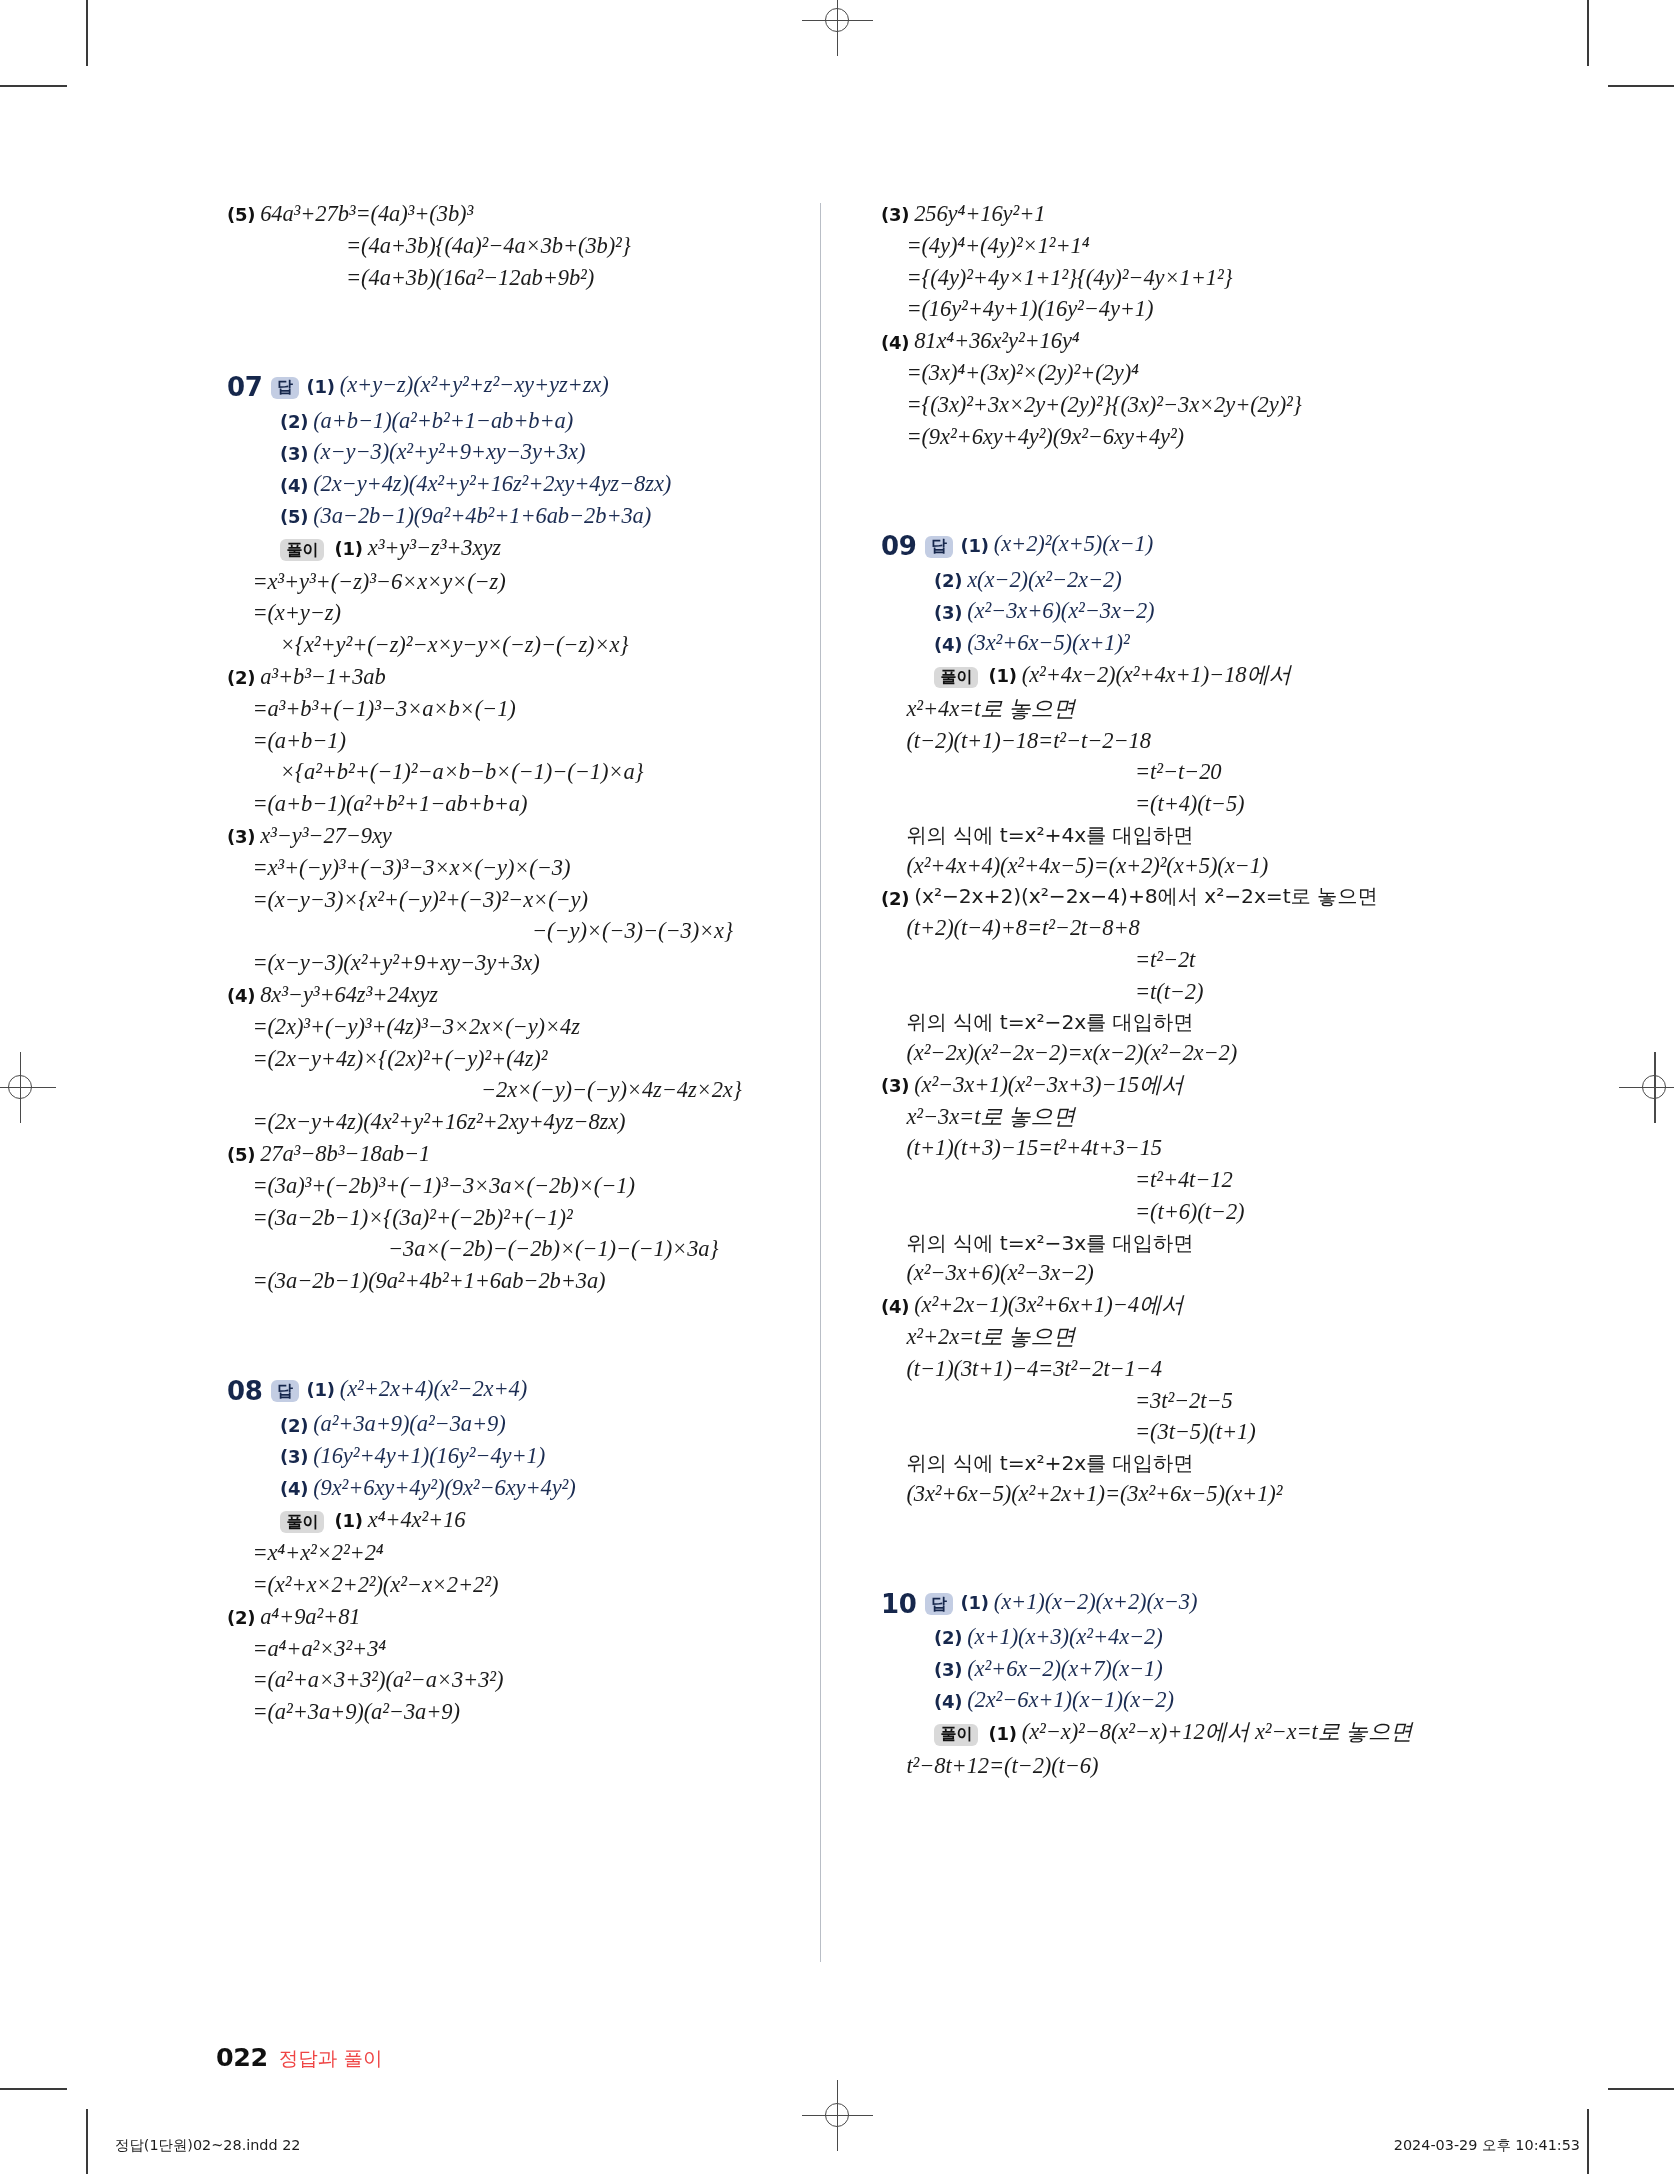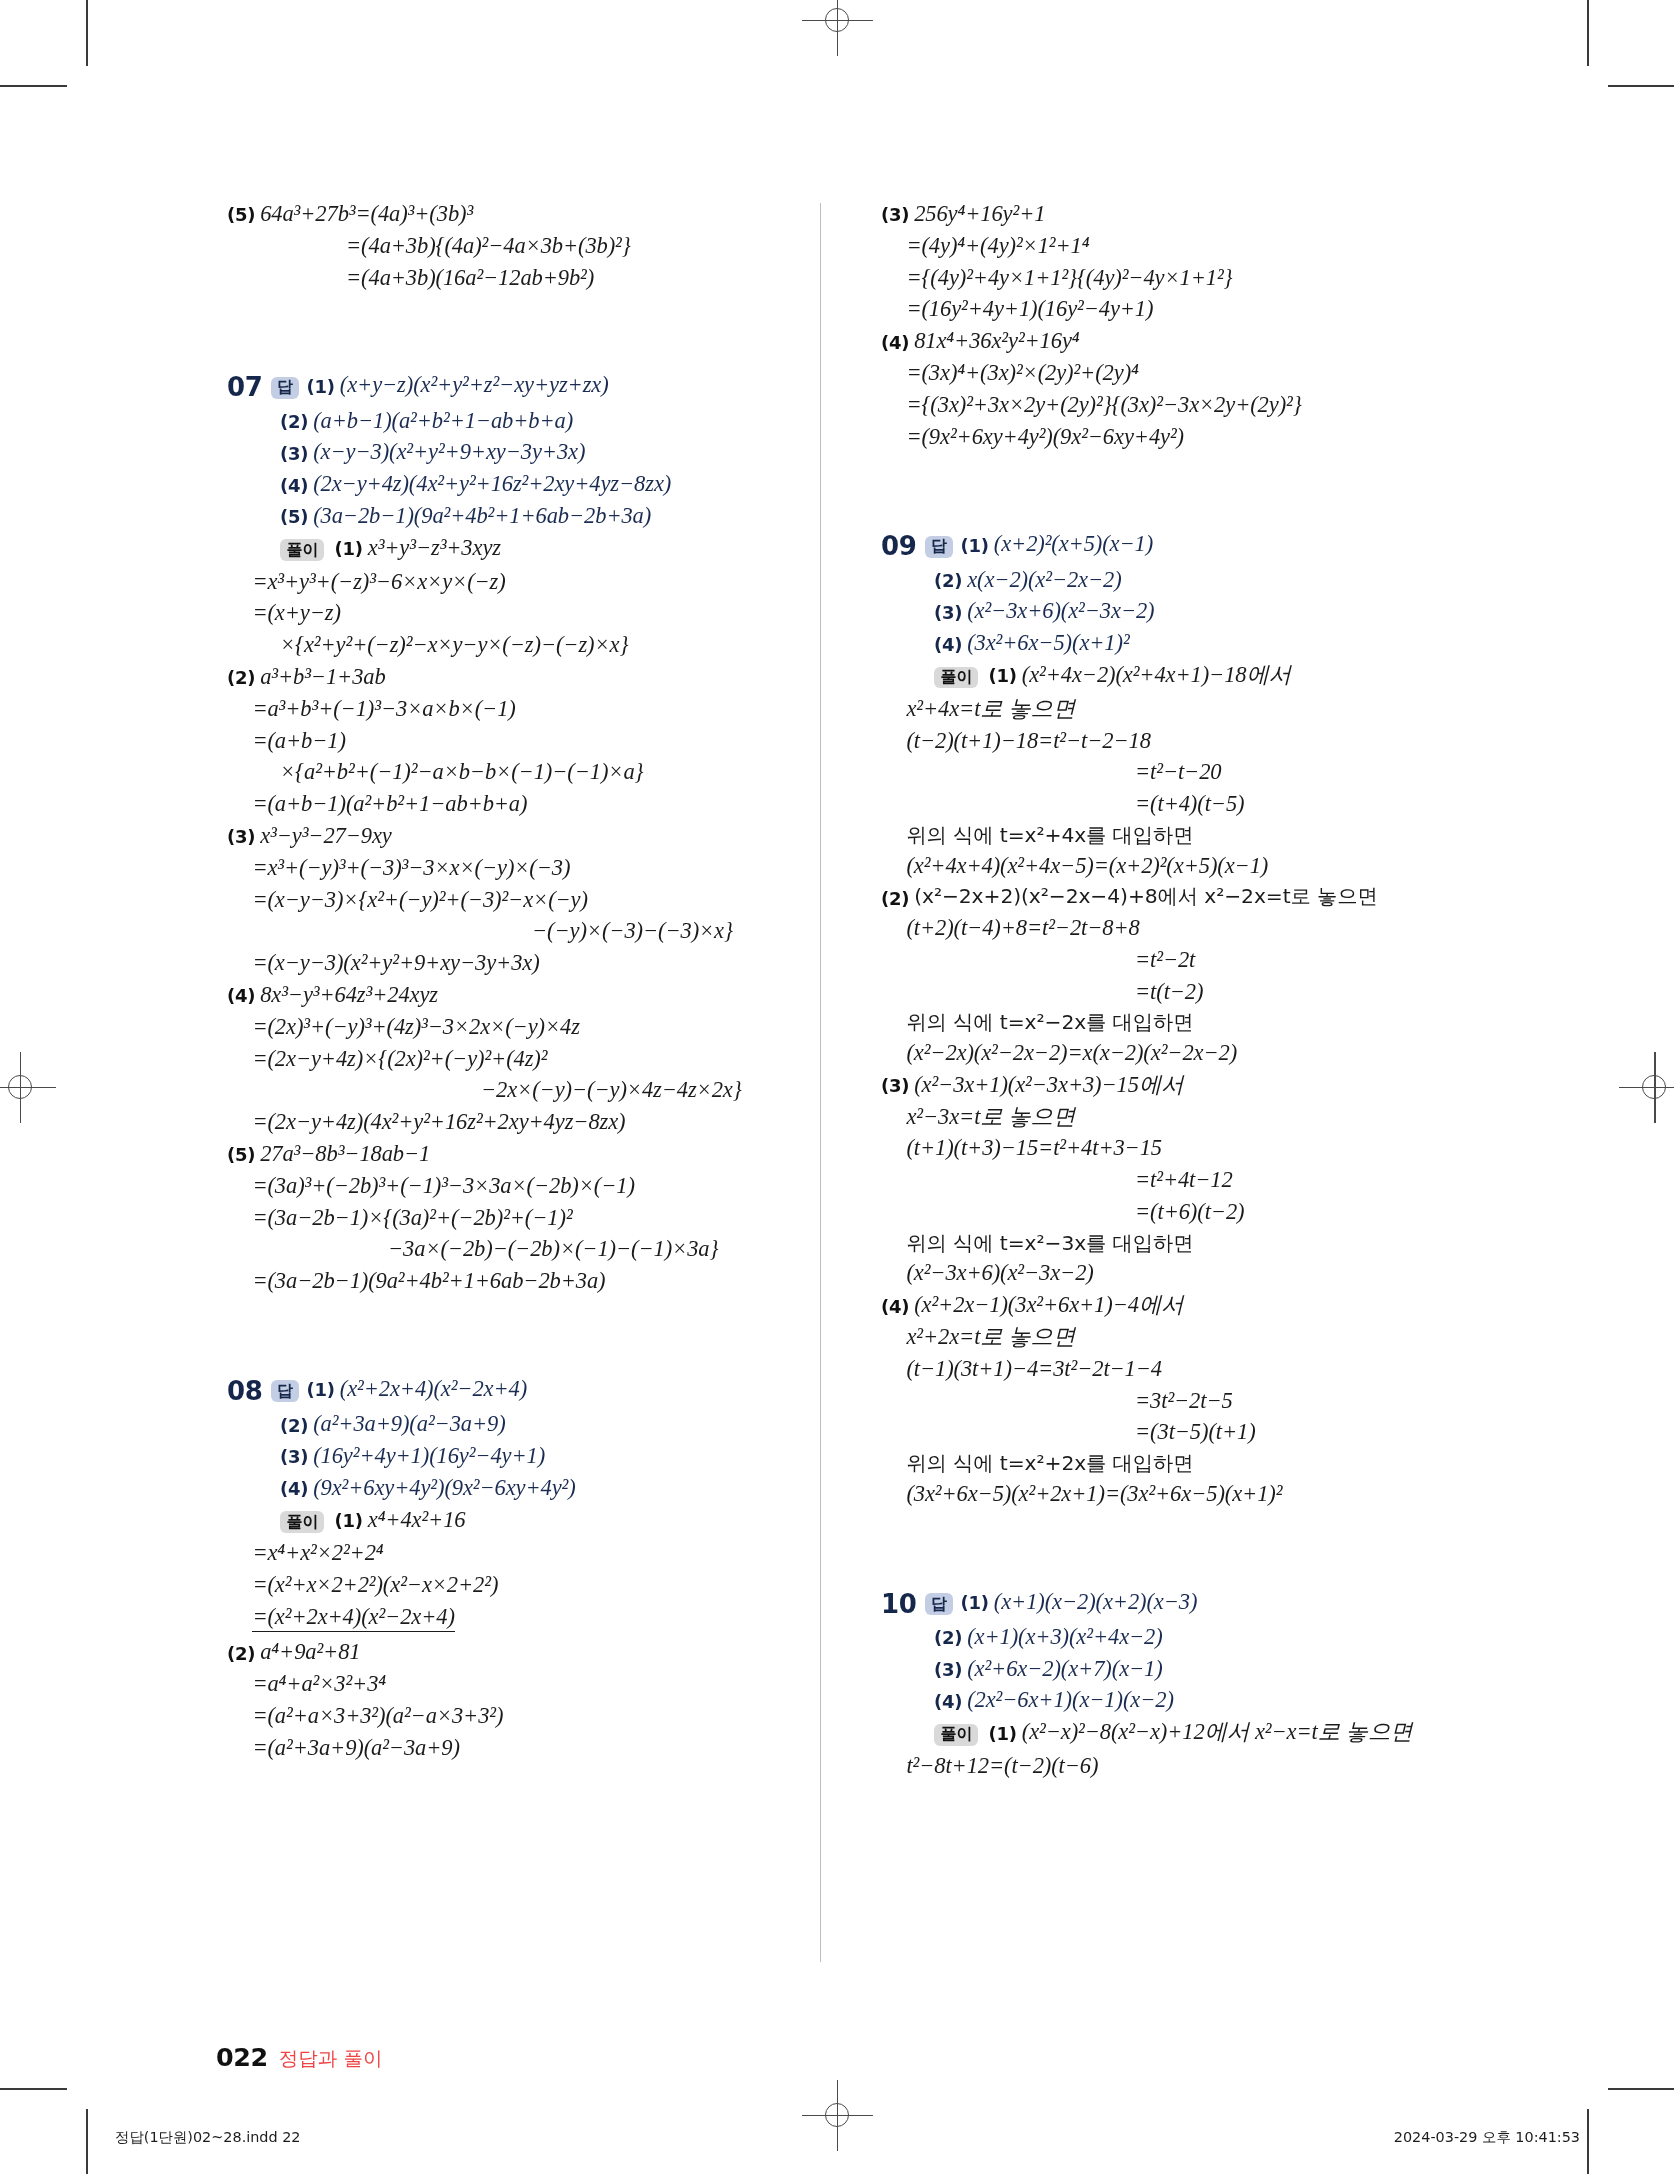--- a/index.html
+++ b/index.html
@@ -149,21 +149,21 @@
     letter-spacing: -0.4px;
     margin-right: 11px;
   }
   .folio-label {
     font-family: "DejaVu Sans", "Liberation Sans", sans-serif;
     font-size: 19.5px;
     color: #ef4444;
   }
   .print-meta {
     position: absolute;
-    bottom: 28px;
+    bottom: 20px;
     font-family: "DejaVu Sans", "Liberation Sans", sans-serif;
     font-size: 14.4px;
     color: #1c1c1c;
     white-space: nowrap;
   }
   .print-meta-left  { left: 115px; }
   .print-meta-right { right: 95px; }
 </style>
 </head>
 <body>
@@ -351,23 +351,20 @@
         <span class="badge badge-solution">풀이</span>
         <span class="marker dark">(1)</span>
         <span class="math it expr">x⁴+4x²+16</span>
       </div>
       <div class="row ind2">
         <span class="math it expr">=x⁴+x²×2²+2⁴</span>
       </div>
       <div class="row ind2">
         <span class="math it expr">=(x²+x×2+2²)(x²−x×2+2²)</span>
       </div>
-      <div class="row ind2">
-        <span class="math it expr uline">=(x²+2x+4)(x²−2x+4)</span>
-      </div>
       <div class="row ind0">
         <span class="marker dark">(2)</span>
         <span class="math it expr">a⁴+9a²+81</span>
       </div>
       <div class="row ind2">
         <span class="math it expr">=a⁴+a²×3²+3⁴</span>
       </div>
       <div class="row ind2">
         <span class="math it expr">=(a²+a×3+3²)(a²−a×3+3²)</span>
       </div>

